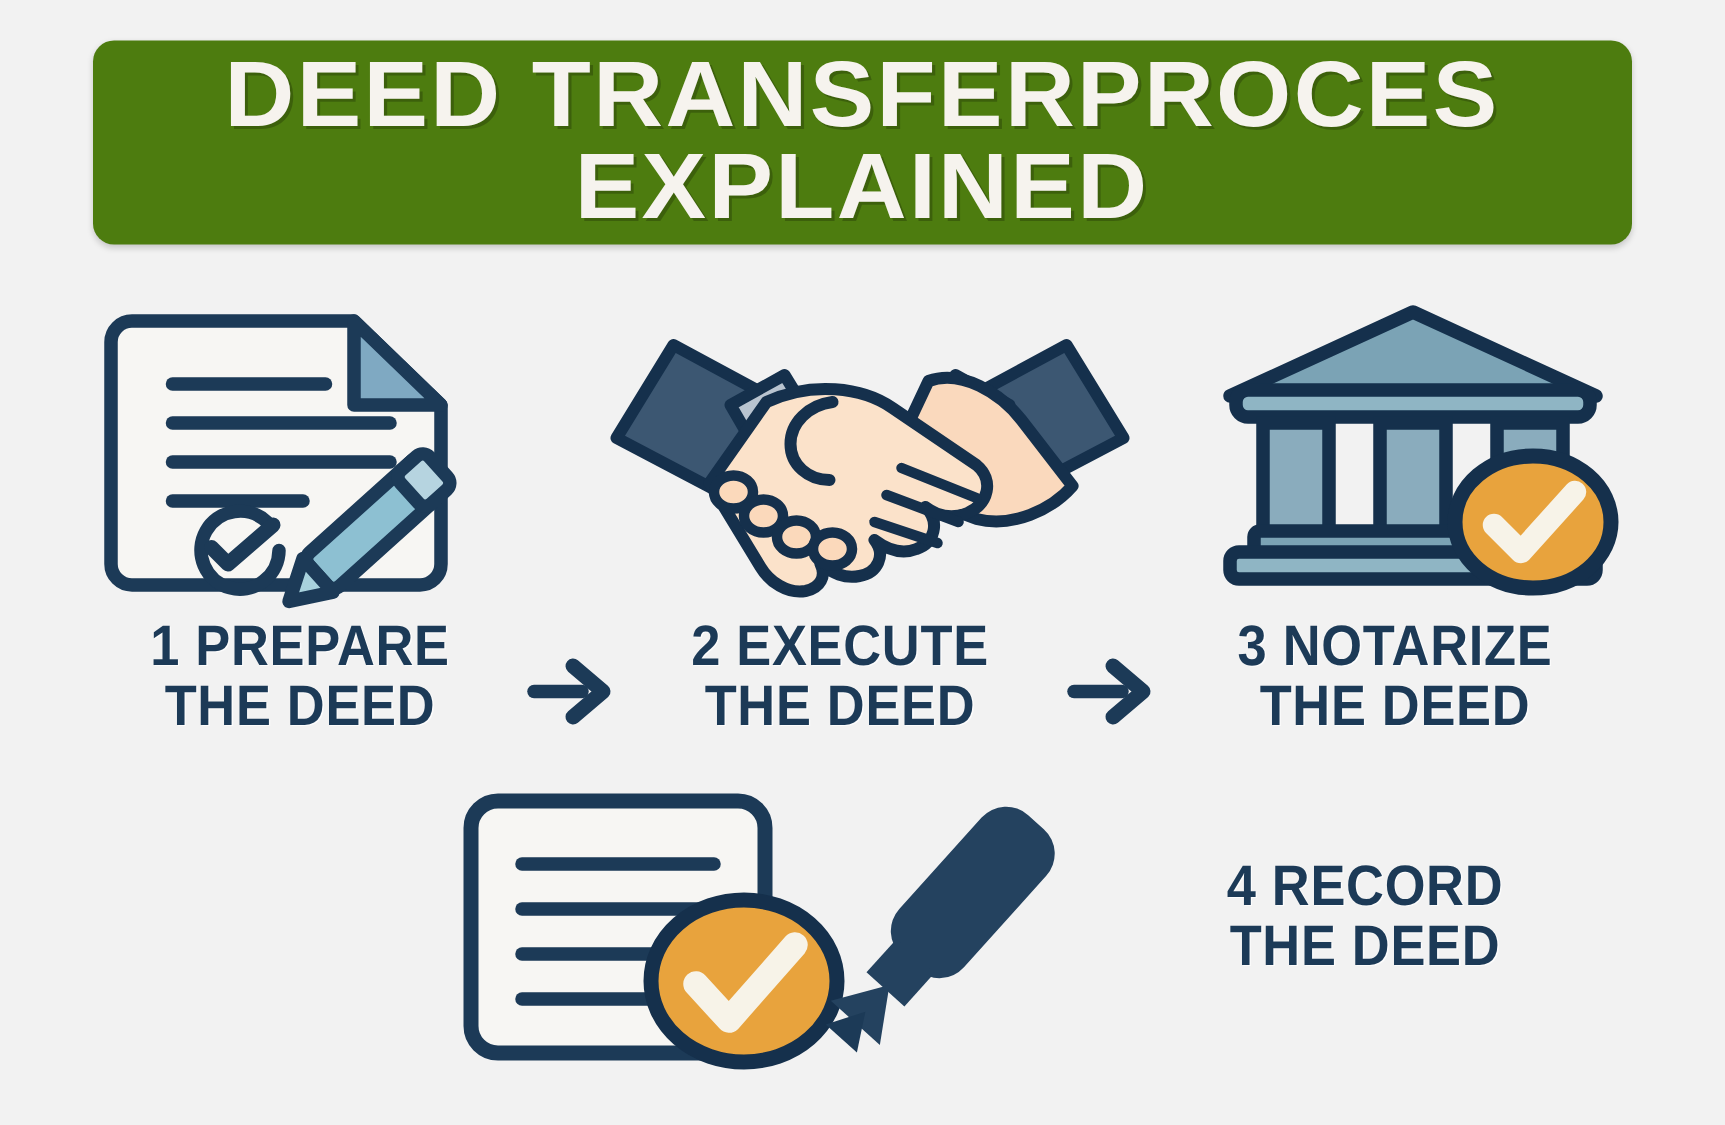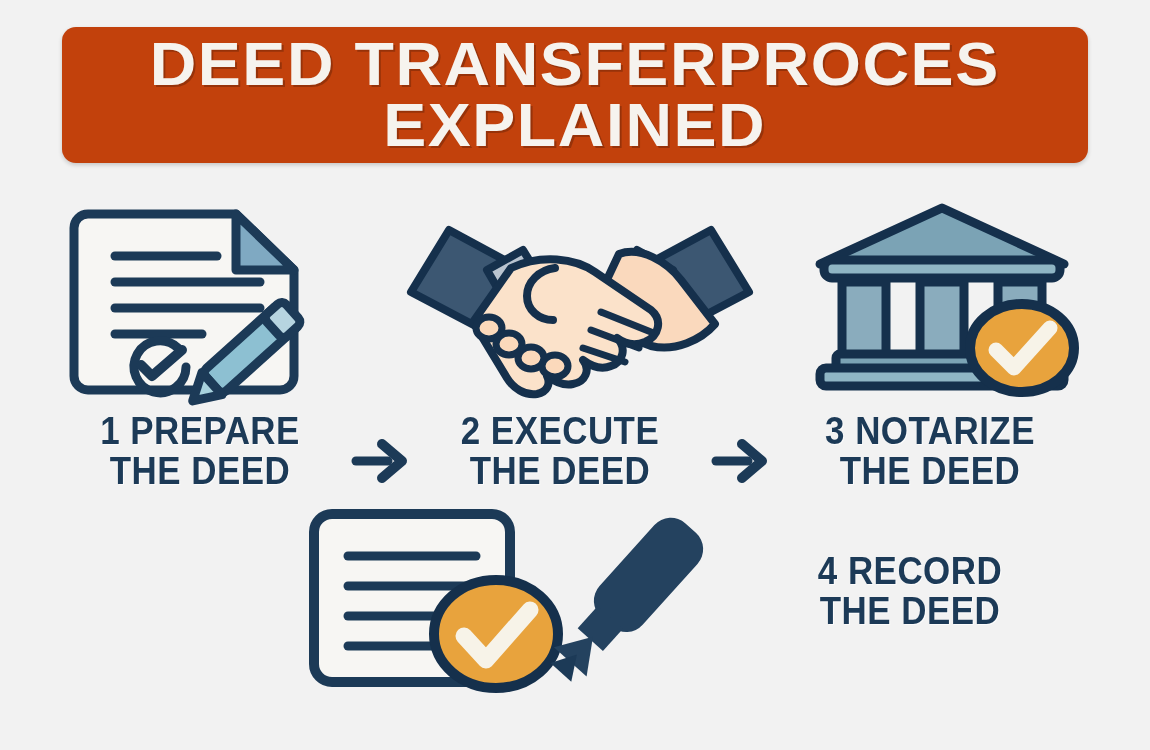--- a/index.html
+++ b/index.html
@@ -18,21 +18,21 @@
     overflow: hidden;
   }
 
   
   .header-banner {
     position: absolute;
     left: 62px;
     top: 27px;
     width: 1026px;
     height: 136px;
-    background: #c2410c;
+    background: #4d7c0f;
     border-radius: 14px;
     display: flex;
     align-items: center;
     justify-content: center;
     box-shadow: 0 2px 4px rgba(0,0,0,0.18);
   }
   .header-title {
     color: #f6f3ee;
     font-family: "Liberation Sans", sans-serif;
     font-weight: bold;
@@ -101,21 +101,21 @@
     height: 46px;
     color: #1c3a57;
   }
   .arrow-1 { left: 352px; }
   .arrow-2 { left: 712px; }
 
   
   .bottom-row {
     position: absolute;
     left: 0;
-    top: 492px;
+    top: 512px;
     width: 1150px;
     height: 230px;
   }
   .bottom-icon {
     position: absolute;
     left: 300px;
     top: 8px;
     width: 420px;
     height: 200px;
   }

